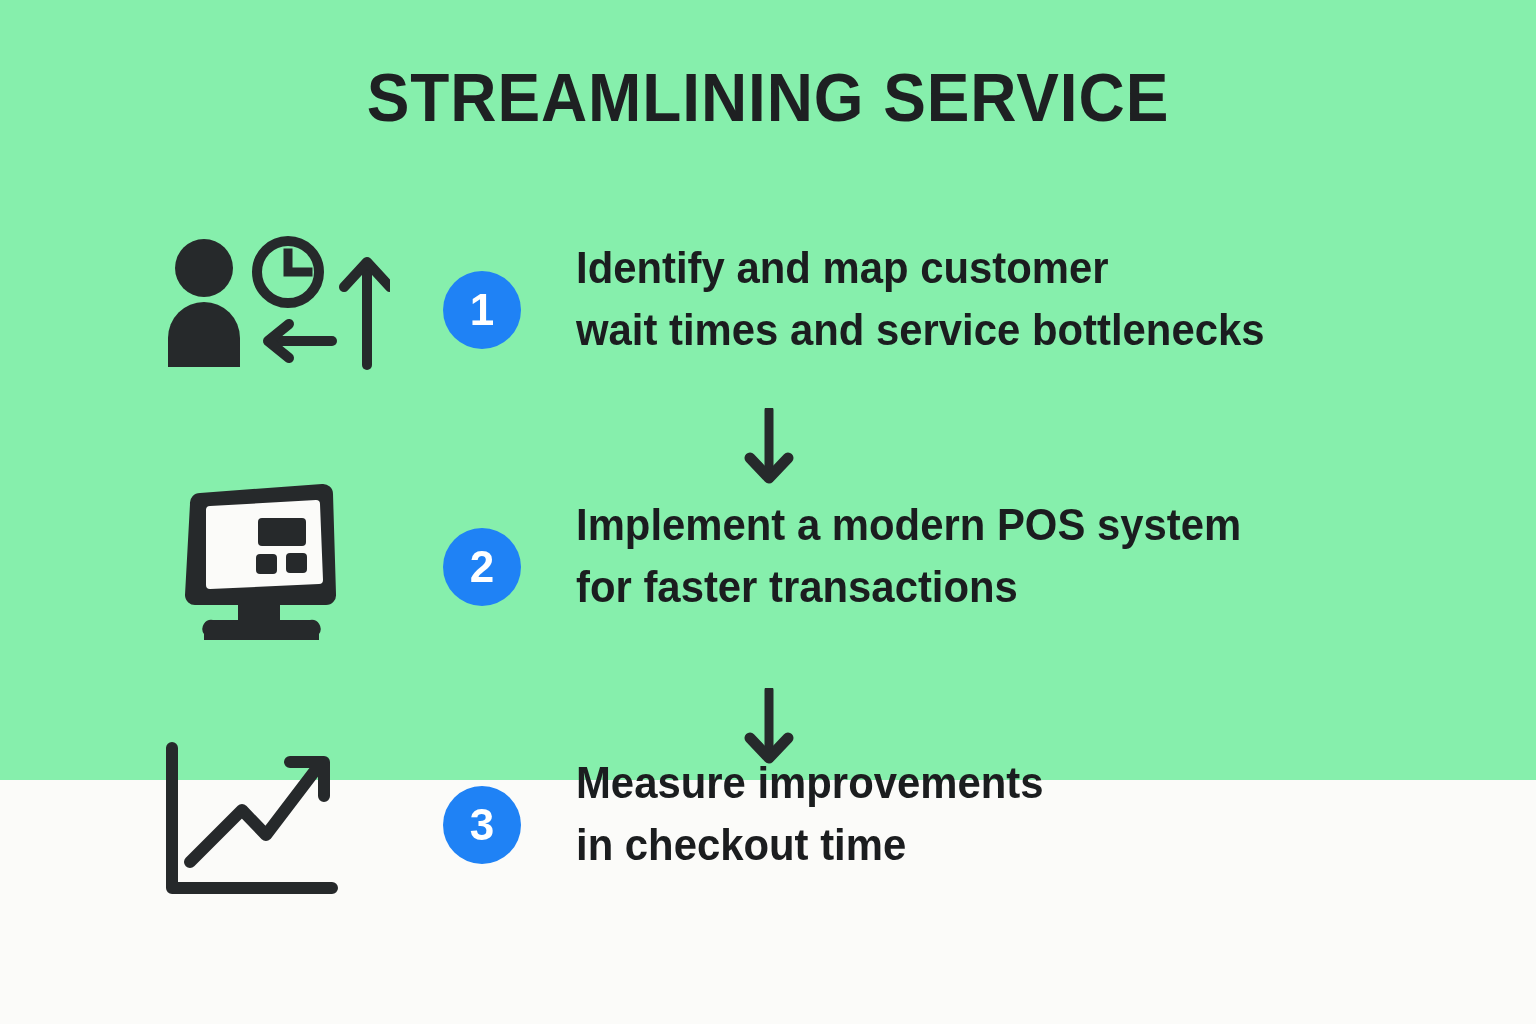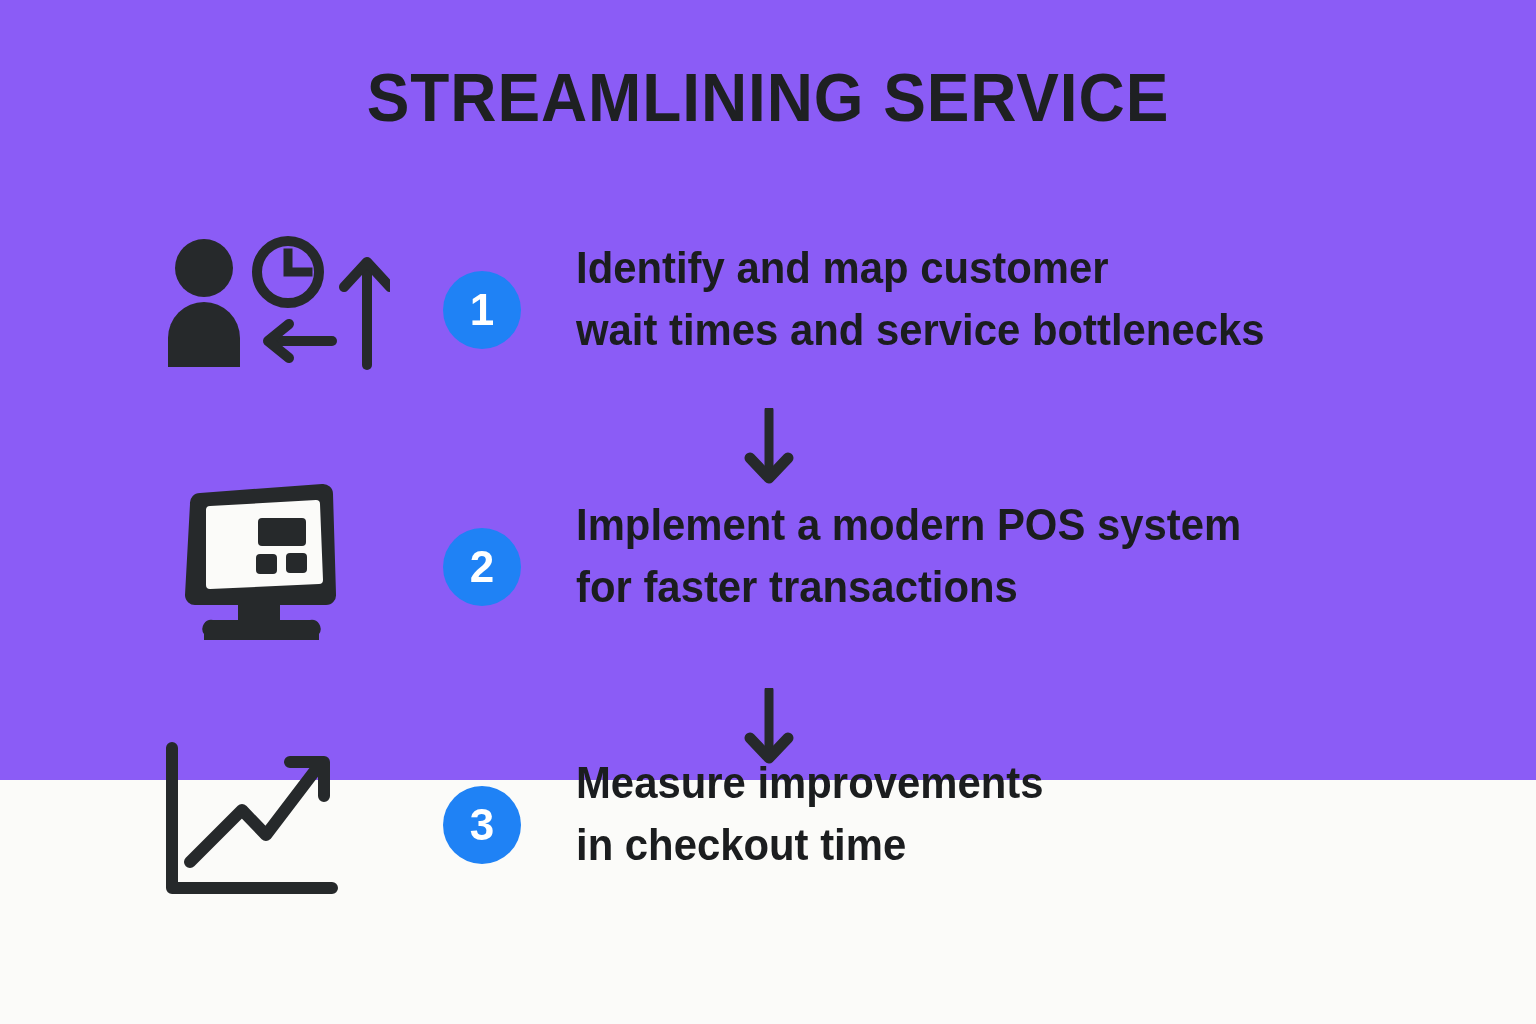--- a/index.html
+++ b/index.html
@@ -13,21 +13,21 @@
     background: #fbfbf9;
     font-family: "Liberation Sans", sans-serif;
     overflow: hidden;
     position: relative;
   }
 
   .canvas {
     position: relative;
     width: 1536px;
     height: 780px;
-    background: #8b5cf6;
+    background: #86efac;
   }
 
   
   .title {
     position: absolute;
     left: 0;
     top: 62px;
     width: 1536px;
     text-align: center;
     font-family: "Liberation Sans", sans-serif;

